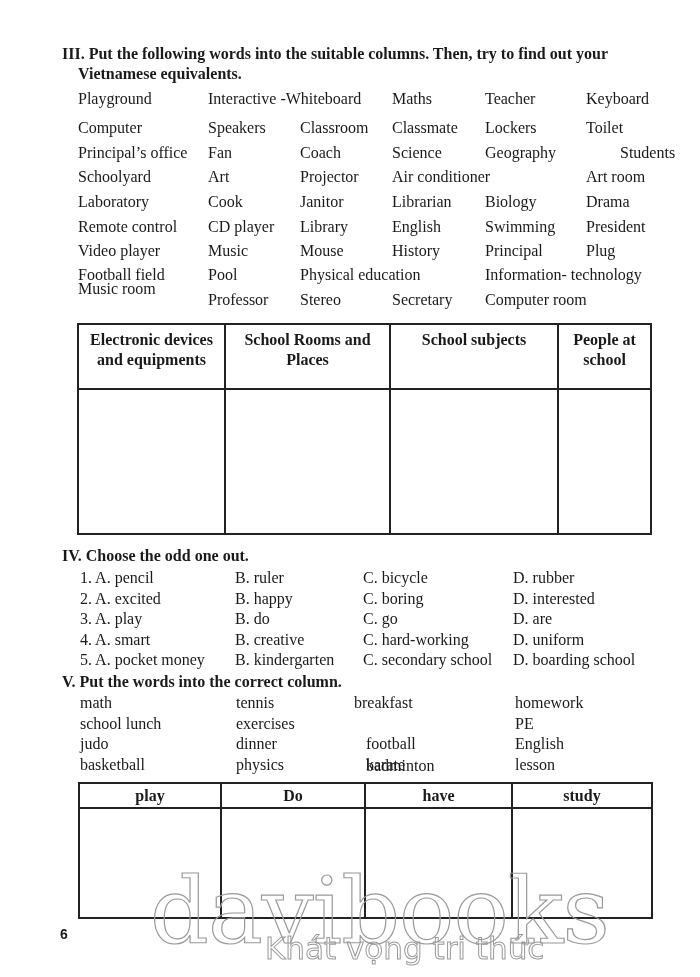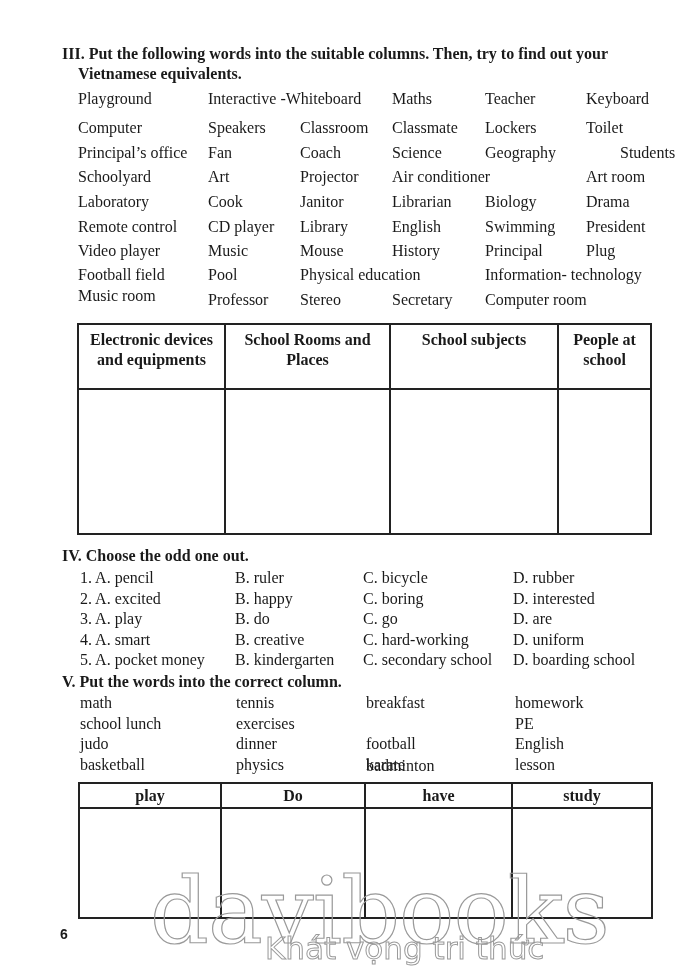--- a/index.html
+++ b/index.html
@@ -70,21 +70,21 @@
   <span class="abs word" style="left:300px;top:242px;">Mouse</span>
   <span class="abs word" style="left:392px;top:242px;">History</span>
   <span class="abs word" style="left:485px;top:242px;">Principal</span>
   <span class="abs word" style="left:586px;top:242px;">Plug</span>
 
   <span class="abs word" style="left:78px;top:266px;">Football field</span>
   <span class="abs word" style="left:208px;top:266px;">Pool</span>
   <span class="abs word" style="left:300px;top:266px;">Physical education</span>
   <span class="abs word" style="left:485px;top:266px;">Information- technology</span>
 
-  <span class="abs word" style="left:78px;top:287px;">Music room</span>
+  <span class="abs word" style="left:78px;top:280px;">Music room</span>
   <span class="abs word" style="left:208px;top:291px;">Professor</span>
   <span class="abs word" style="left:300px;top:291px;">Stereo</span>
   <span class="abs word" style="left:392px;top:291px;">Secretary</span>
   <span class="abs word" style="left:485px;top:291px;">Computer room</span>
 </div>
 
 <table class="grid" style="left:77px;top:323px;width:575px;height:212px;">
   <tbody>
       <tr style="height:65px;">
     <th style="width:145px;padding-top:5px;">
@@ -137,21 +137,21 @@
   <span class="abs word" style="left:80px;top:651px;">5. A. pocket money</span>
   <span class="abs word" style="left:235px;top:651px;">B. kindergarten</span>
   <span class="abs word" style="left:363px;top:651px;">C. secondary school</span>
   <span class="abs word" style="left:513px;top:651px;">D. boarding school</span>
 </div>
 
 <div class="abs heading" style="left:62px;top:673px;">V. Put the words into the correct column.</div>
 <div>
   <span class="abs word" style="left:80px;top:694px;">math</span>
   <span class="abs word" style="left:236px;top:694px;">tennis</span>
-  <span class="abs word" style="left:366px;top:694px;">breakfast</span>
+  <span class="abs word" style="left:354px;top:694px;">breakfast</span>
   <span class="abs word" style="left:515px;top:694px;">homework</span>
 
   <span class="abs word" style="left:80px;top:715px;">school lunch</span>
   <span class="abs word" style="left:236px;top:715px;">exercises</span>
   <span class="abs word" style="left:366px;top:715px;margin-top:42px;">badminton</span>
   <span class="abs word" style="left:515px;top:715px;">PE</span>
 
   <span class="abs word" style="left:80px;top:735px;">judo</span>
   <span class="abs word" style="left:236px;top:735px;">dinner</span>
   <span class="abs word" style="left:366px;top:735px;">football</span>

